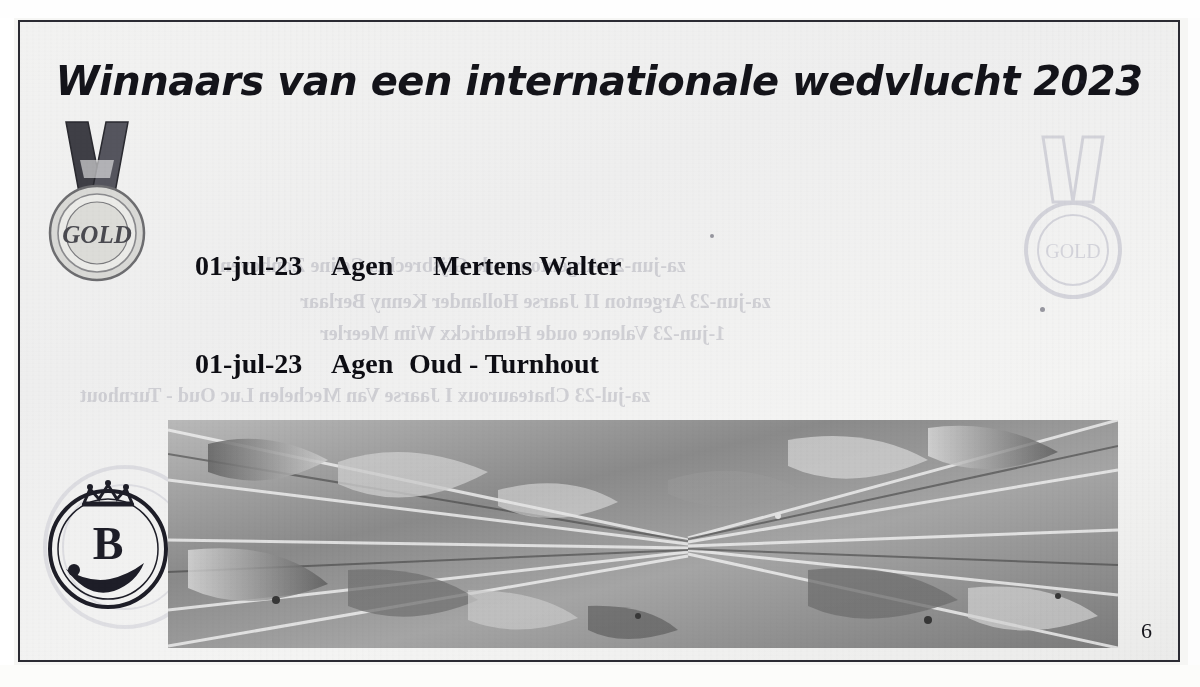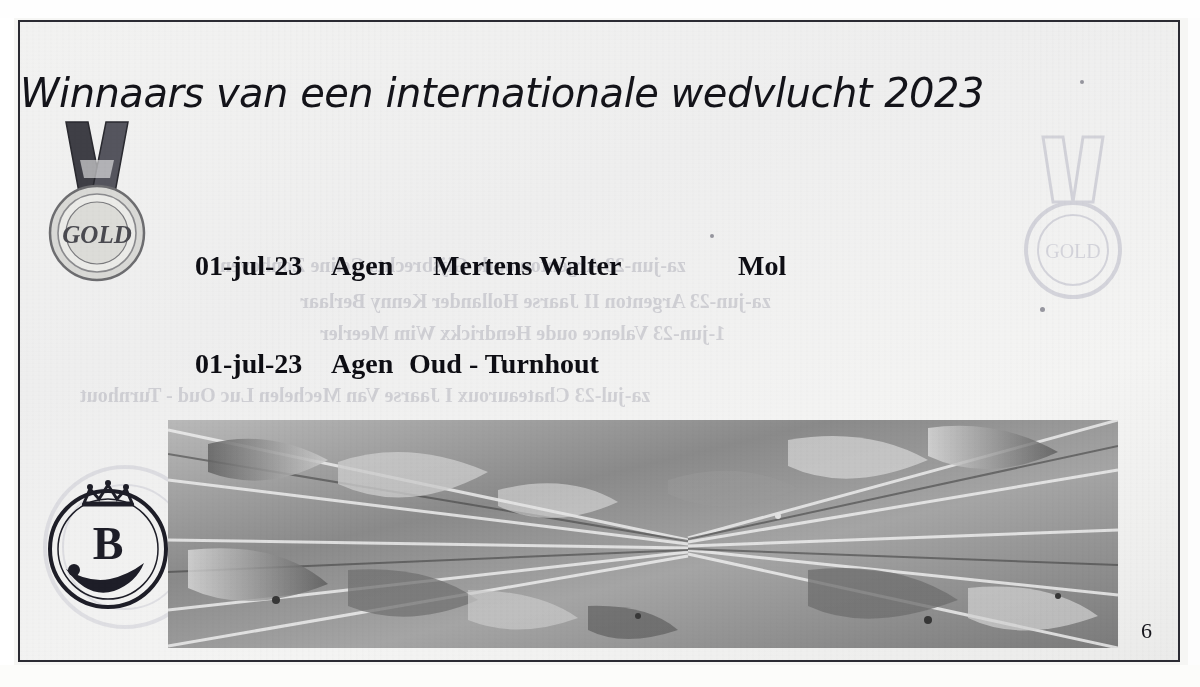--- a/index.html
+++ b/index.html
@@ -68,25 +68,26 @@
     background-image:
       repeating-linear-gradient(0deg, rgba(0,0,0,0.012) 0px, rgba(0,0,0,0) 2px, rgba(0,0,0,0) 4px),
       repeating-linear-gradient(90deg, rgba(0,0,0,0.01) 0px, rgba(0,0,0,0) 3px, rgba(0,0,0,0) 6px);
     opacity: 0.8;
   }
 
   
   .title {
     position: absolute;
     left: 0;
-    top: 48px;
+    top: 36px;
     width: 100%;
+    text-align: center;
     font-family: "DejaVu Sans", sans-serif;
     font-style: italic;
-    font-weight: normal;
+    font-weight: bold;
     font-size: 40px;
     letter-spacing: -0.5px;
     color: #14141a;
     white-space: nowrap;
   }
 
   
   .medal {
     position: absolute;
     left: 16px;
@@ -258,21 +259,20 @@
 
       <path d="M22 92 q22 14 44 10 q18 -4 34 -16 q-8 20 -30 28 q-26 8 -48 -22 Z" fill="#1e1e28"></path>
       <circle cx="30" cy="93" r="6" fill="#1e1e28"></circle>
     </svg>
 
     <div class="results">
       <div class="result-row">
         <span class="c-date">01-jul-23</span>
         <span class="c-race">Agen</span>
         <span class="c-name">Mertens Walter</span>
-        <span class="c-city">Mol</span>
       </div>
       <div class="result-row">
         <span class="c-date">01-jul-23</span>
         <span class="c-race">Agen</span>
         <span class="c-city">Oud - Turnhout</span>
       </div>
     </div>
 
     <div class="photo">
       <svg width="950" height="228" viewBox="0 0 950 228">

